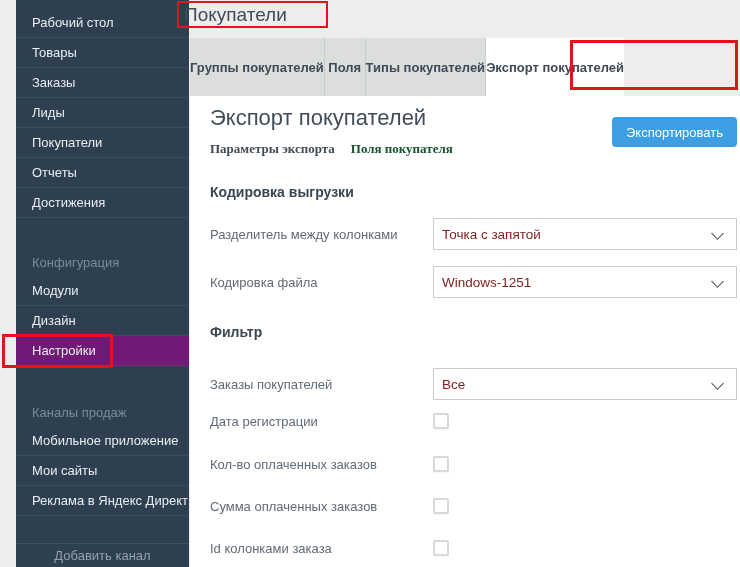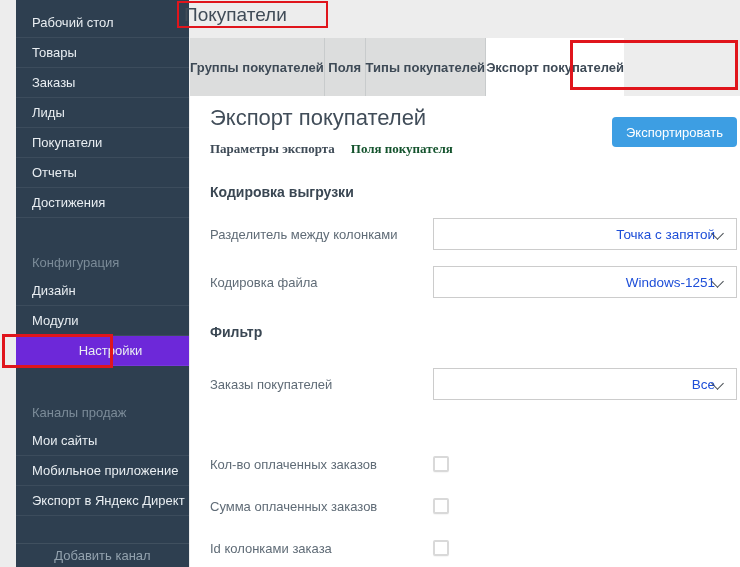--- a/index.html
+++ b/index.html
@@ -12,21 +12,21 @@
   
   .sidebar{
     position:absolute;left:0;top:0;width:173px;height:567px;
     background:#2e3f50;box-sizing:border-box;padding-top:8px;z-index:5;margin-left:16px;
   }
   .side-item{
     height:30px;line-height:29px;padding-left:16px;box-sizing:border-box;
     color:#e9eef2;font-size:13px;white-space:nowrap;cursor:pointer;
     border-bottom:1px solid rgba(255,255,255,0.07);
   }
-  .side-item.selected{background:#6d28d9;text-align:center;}
+  .side-item.selected{background:#701a75;}
   .side-header{
     height:28px;line-height:30px;padding-left:16px;box-sizing:border-box;
     color:#7b8b98;font-size:13px;white-space:nowrap;
   }
   .side-spacer1{height:30px;}
   .side-spacer2{height:32px;}
   .add-channel{
     position:absolute;left:0;right:0;top:543px;bottom:0;
     border-top:1px solid rgba(255,255,255,0.09);
     color:#93a2ae;font-size:13px;text-align:center;line-height:24px;cursor:pointer;
@@ -93,22 +93,22 @@
   .r5{top:360px;}
   .r6{top:402px;}
   .r7{top:444px;}
   .flabel{
     width:223px;flex-shrink:0;
     font-size:13px;color:#5f6b76;white-space:nowrap;
   }
   .select{
     flex:1;height:32px;box-sizing:border-box;
     border:1px solid #cccccc;background:#ffffff;
-    display:flex;align-items:center;padding:0 21px;
-    font-size:13.5px;color:#1d4ed8;position:relative;cursor:pointer;justify-content:flex-end;
+    display:flex;align-items:center;padding:0 8px;
+    font-size:13.5px;color:#7f1d1d;position:relative;cursor:pointer;
   }
   .chevron{
     position:absolute;right:14px;top:11px;width:8px;height:8px;
     border-right:1.5px solid #444a50;border-bottom:1.5px solid #444a50;
     transform:rotate(45deg);margin-top:-1px;
   }
   .checkbox{
     width:16px;height:16px;box-sizing:border-box;
     border:2px solid #d9d9d9;background:#ffffff;border-radius:2px;
     box-shadow:0 1px 1px rgba(0,0,0,0.04);cursor:pointer;
@@ -128,28 +128,28 @@
 <div class="sidebar">
   <div class="side-item">Рабочий стол</div>
   <div class="side-item">Товары</div>
   <div class="side-item">Заказы</div>
   <div class="side-item">Лиды</div>
   <div class="side-item">Покупатели</div>
   <div class="side-item">Отчеты</div>
   <div class="side-item">Достижения</div>
   <div class="side-spacer1"></div>
   <div class="side-header">Конфигурация</div>
+  <div class="side-item">Модули</div>
   <div class="side-item">Дизайн</div>
-  <div class="side-item">Модули</div>
   <div class="side-item selected">Настройки</div>
   <div class="side-spacer2"></div>
   <div class="side-header">Каналы продаж</div>
+  <div class="side-item">Мобильное приложение</div>
   <div class="side-item">Мои сайты</div>
-  <div class="side-item">Мобильное приложение</div>
-  <div class="side-item">Экспорт в Яндекс Директ</div>
+  <div class="side-item">Реклама в Яндекс Директ</div>
   <div class="add-channel">Добавить канал</div>
 </div>
 
 <div class="page-title">Покупатели</div>
 
 <div class="tabbar">
   <div class="tab t1">Группы покупателей</div>
   <div class="tab t2">Поля</div>
   <div class="tab t3">Типы покупателей</div>
   <div class="tab t4 active">Экспорт покупателей</div>
@@ -187,20 +187,24 @@
   <div class="section-title st2">Фильтр</div>
 
   <div class="row sel r3">
     <div class="flabel">Заказы покупателей</div>
     <div class="select">
       <span>Все</span>
       <span class="chevron"></span>
     </div>
   </div>
 
+  <div class="row chk r4">
+    <div class="flabel">Дата регистрации</div>
+    <div class="checkbox"></div>
+  </div>
 
   <div class="row chk r5">
     <div class="flabel">Кол-во оплаченных заказов</div>
     <div class="checkbox"></div>
   </div>
 
   <div class="row chk r6">
     <div class="flabel">Сумма оплаченных заказов</div>
     <div class="checkbox"></div>
   </div>

